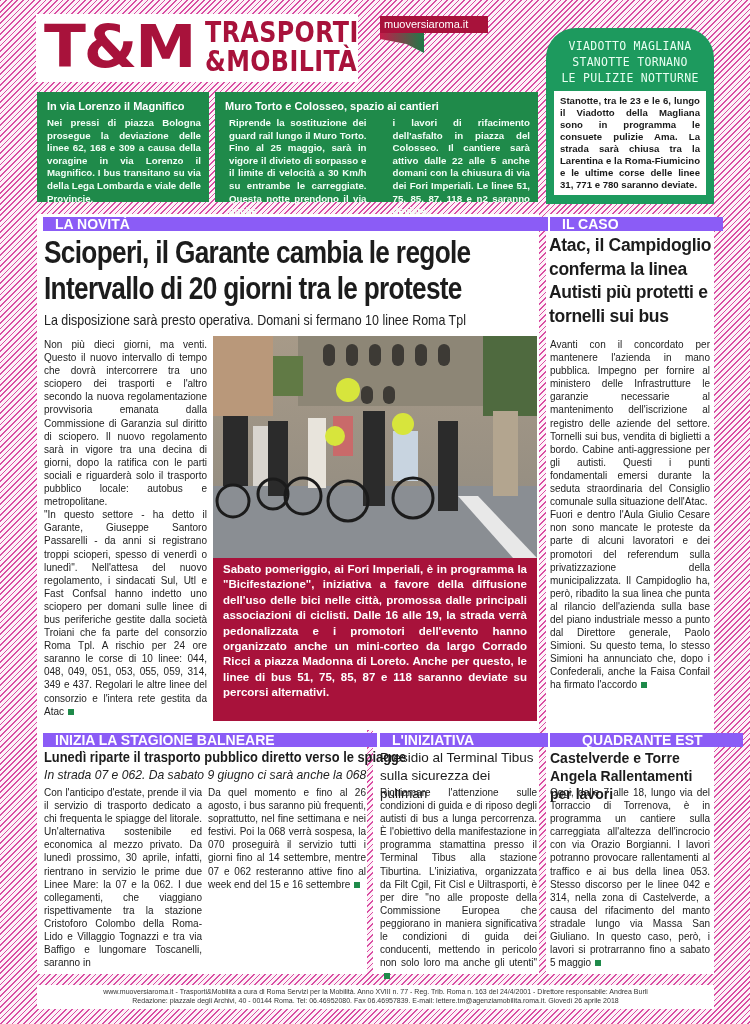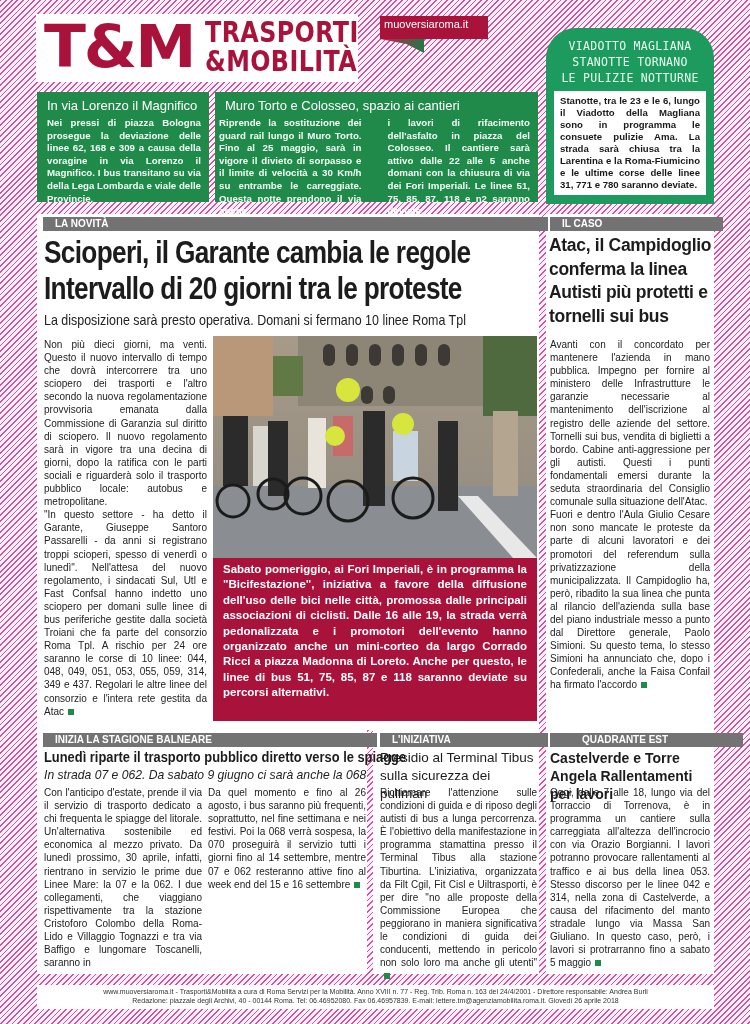--- a/index.html
+++ b/index.html
@@ -8,39 +8,39 @@
     font-family:"Liberation Sans", sans-serif;
     background-color:#fbe7f2;
     background-image: repeating-linear-gradient(135deg, #d94ea3 0px, #d94ea3 1.2px, #fdf2f8 1.2px, #fdf2f8 4px);
   }
   .abs { position:absolute; }
   .cond { font-family:"Liberation Sans Narrow","Liberation Sans", sans-serif; }
   
   #logo-box { left:36px; top:14px; width:322px; height:68px; background:#fff; }
   #logo-tm { left:44px; top:12px; font-size:58px; font-weight:900; color:#a8123b; letter-spacing:-2px; line-height:70px; font-family:"DejaVu Sans", sans-serif; transform:scaleX(1.06); transform-origin:left; }
   #logo-title { left:205px; top:18px; color:#a8123b; font-weight:700; font-size:29px; line-height:29px; letter-spacing:0.5px; transform:scaleX(0.82); transform-origin:left; font-family:"DejaVu Sans", sans-serif; }
-  #site-tag { left:380px; top:16px; background:#a8123b; color:#fff; font-size:11px; padding:2px 8px 9px 4px; width:96px; }
+  #site-tag { left:380px; top:16px; background:#a8123b; color:#fff; font-size:11px; padding:2px 8px 3px 4px; width:96px; }
   #site-tag-tail { left:380px; top:33px; width:44px; height:20px; background:linear-gradient(90deg,#c51b4a,#1f7a48); clip-path:polygon(0 0,100% 0,100% 100%,60% 55%,0 30%); }
   
   #sign { left:546px; top:28px; width:168px; height:176px; background:#1d9a5e; border-radius:30px 30px 0 0; }
   #sign-title { left:546px; top:38px; width:168px; text-align:center; color:#e9fff2; font-family:"DejaVu Sans Mono", monospace; font-size:11.5px; line-height:16px; letter-spacing:0.3px; }
   #sign-body { left:554px; top:91px; width:140px; background:#fff; border:0; padding:4px 6px; color:#1a1a1a; font-size:9.6px; line-height:12px; font-weight:700; height:96px; text-align:justify; }
   
   .gbox { background:#1f8a4a; color:#fff; }
   #brief1 { left:37px; top:92px; width:172px; height:110px; }
   #brief2 { left:215px; top:92px; width:323px; height:110px; }
-  .btitle { font-weight:400; font-size:13px; line-height:16px; margin:6px 8px 3px 10px; }
+  .btitle { font-weight:700; font-size:11px; line-height:16px; margin:6px 8px 3px 10px; }
   .btext { font-size:9.7px; line-height:12.6px; font-weight:700; color:#f2fff6; margin:0 8px 0 10px; text-align:justify; }
   #brief2 .btitle { }
-  #brief2 .cols { display:flex; gap:26px; margin:0 8px 0 4px; }
+  #brief2 .cols { display:flex; gap:26px; margin:0 8px 0 14px; }
   #brief2 .cols .btext { margin:0; flex:1; }
   
   #main-bg { left:37px; top:214px; width:502px; height:516px; background:#fff; }
   #right-bg { left:546px; top:214px; width:168px; height:516px; background:#fff; }
-  .kicker { background:#737373; color:#fff; font-size:10px; font-weight:700; padding:1px 0 1px 12px; height:12px; line-height:12px; text-transform:uppercase; }
+  .kicker { background:#8b5cf6; color:#fff; font-size:14px; font-weight:700; padding:1px 0 1px 12px; height:12px; line-height:12px; text-transform:uppercase; }
   #k-main { left:43px; top:217px; width:493px; }
   #k-right { left:550px; top:217px; width:161px; }
   #headline { left:44px; top:234px; width:496px; font-size:30.5px; line-height:36px; font-weight:700; color:#1c1c1c; letter-spacing:-0.8px; transform:scaleX(0.86); transform-origin:left; white-space:nowrap; }
   #subhead { left:44px; top:311px; font-size:15px; color:#222; transform:scaleX(0.83); transform-origin:left; white-space:nowrap; }
   .body { font-size:10px; line-height:13.1px; color:#222; text-align:justify; }
   #col1 { left:44px; top:338px; width:163px; }
   #photo { left:213px; top:336px; width:324px; height:222px; overflow:hidden; background:#7a7f86; }
   #caption { left:213px; top:558px; width:324px; height:163px; background:#a8123b; color:#fff; font-weight:700; font-size:11.5px; line-height:15.4px; padding:4px 10px; box-sizing:border-box; text-align:justify; }
   #r-title { left:549px; top:234px; width:165px; font-size:17.5px; line-height:23.5px; font-weight:700; color:#1c1c1c; letter-spacing:-0.3px; }
   #r-body { left:550px; top:338px; width:160px; }

